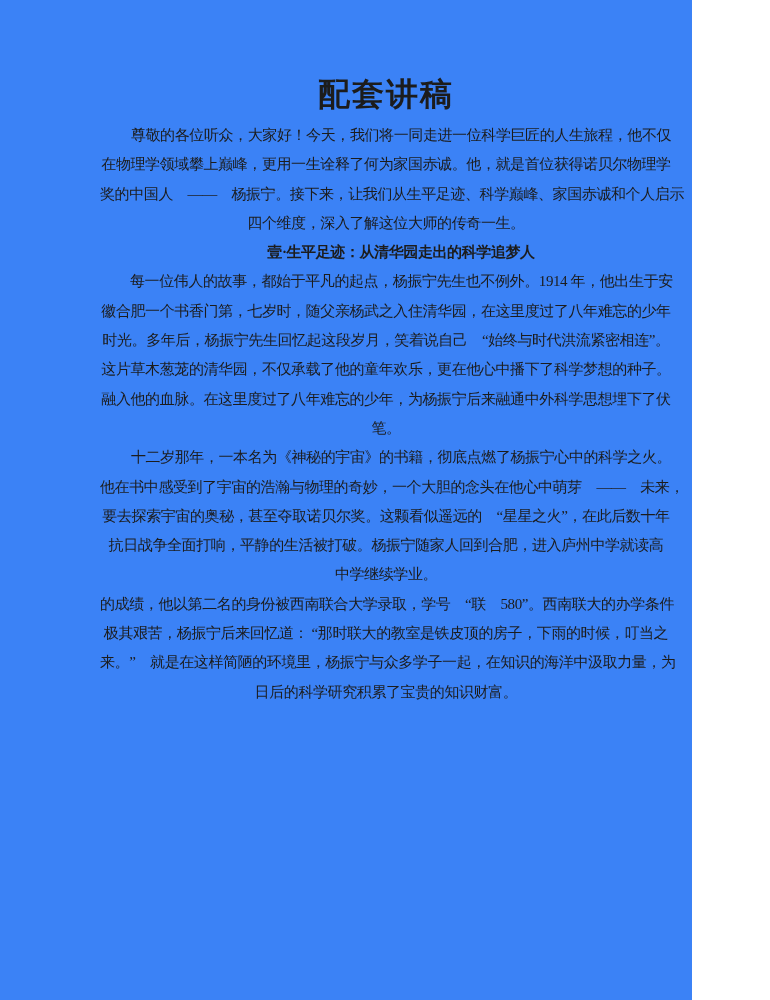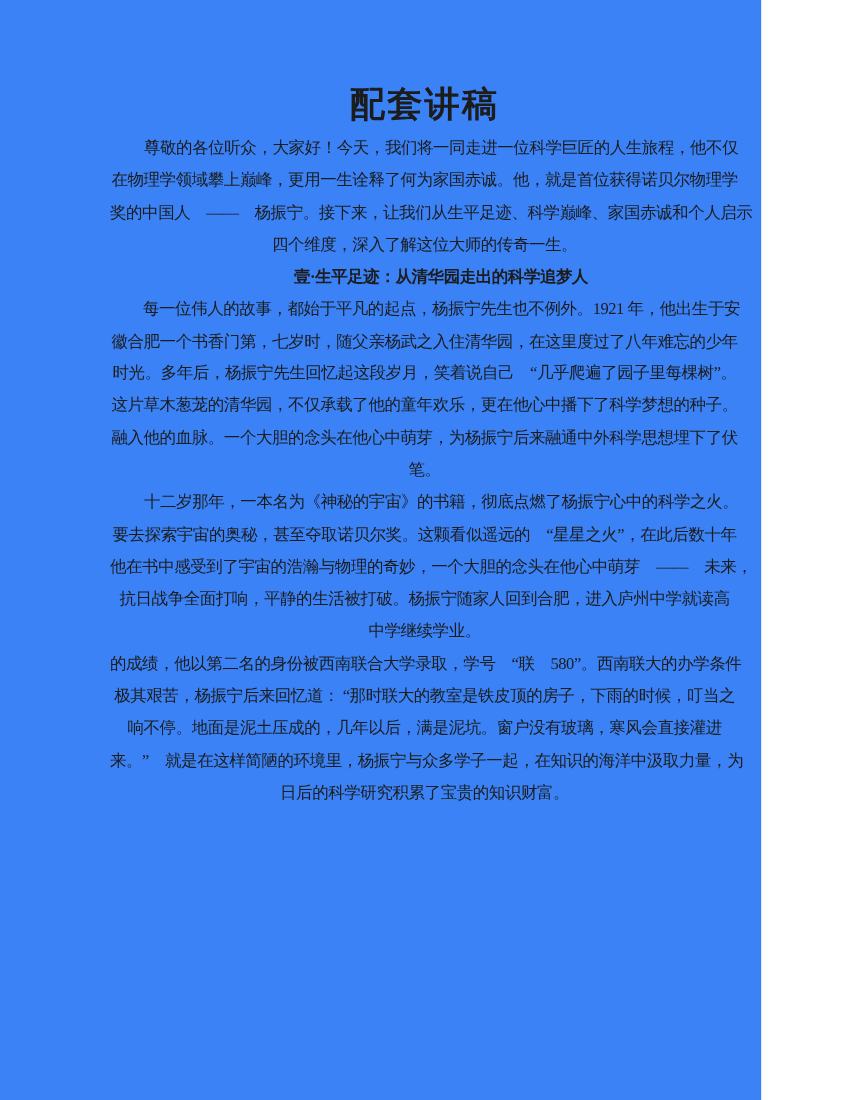--- a/index.html
+++ b/index.html
@@ -56,40 +56,39 @@
         <div class="block paragraph">
           <div class="line indent">尊敬的各位听众，大家好！今天，我们将一同走进一位科学巨匠的人生旅程，他不仅</div>
           <div class="line">在物理学领域攀上巅峰，更用一生诠释了何为家国赤诚。他，就是首位获得诺贝尔物理学</div>
           <div class="line">奖的中国人　——　杨振宁。接下来，让我们从生平足迹、科学巅峰、家国赤诚和个人启示</div>
           <div class="line">四个维度，深入了解这位大师的传奇一生。</div>
         </div>
         <div class="block heading">
           <div class="line indent">壹·生平足迹：从清华园走出的科学追梦人</div>
         </div>
         <div class="block paragraph">
-          <div class="line indent">每一位伟人的故事，都始于平凡的起点，杨振宁先生也不例外。1921 年，他出生于安</div>
+          <div class="line indent">每一位伟人的故事，都始于平凡的起点，杨振宁先生也不例外。1914 年，他出生于安</div>
           <div class="line">徽合肥一个书香门第，七岁时，随父亲杨武之入住清华园，在这里度过了八年难忘的少年</div>
-          <div class="line">时光。多年后，杨振宁先生回忆起这段岁月，笑着说自己　“几乎爬遍了园子里每棵树”。</div>
+          <div class="line">时光。多年后，杨振宁先生回忆起这段岁月，笑着说自己　“始终与时代洪流紧密相连”。</div>
           <div class="line">这片草木葱茏的清华园，不仅承载了他的童年欢乐，更在他心中播下了科学梦想的种子。</div>
         </div>
         <div class="block paragraph">
-          <div class="line">融入他的血脉。一个大胆的念头在他心中萌芽，为杨振宁后来融通中外科学思想埋下了伏</div>
+          <div class="line">融入他的血脉。在这里度过了八年难忘的少年，为杨振宁后来融通中外科学思想埋下了伏</div>
           <div class="line">笔。</div>
         </div>
         <div class="block paragraph">
           <div class="line indent">十二岁那年，一本名为《神秘的宇宙》的书籍，彻底点燃了杨振宁心中的科学之火。</div>
+          <div class="line">他在书中感受到了宇宙的浩瀚与物理的奇妙，一个大胆的念头在他心中萌芽　——　未来，</div>
           <div class="line">要去探索宇宙的奥秘，甚至夺取诺贝尔奖。这颗看似遥远的　“星星之火”，在此后数十年</div>
-          <div class="line">他在书中感受到了宇宙的浩瀚与物理的奇妙，一个大胆的念头在他心中萌芽　——　未来，</div>
         </div>
         <div class="block paragraph">
           <div class="line">抗日战争全面打响，平静的生活被打破。杨振宁随家人回到合肥，进入庐州中学就读高</div>
           <div class="line">中学继续学业。</div>
         </div>
         <div class="block paragraph">
           <div class="line">的成绩，他以第二名的身份被西南联合大学录取，学号　“联　580”。西南联大的办学条件</div>
           <div class="line">极其艰苦，杨振宁后来回忆道： “那时联大的教室是铁皮顶的房子，下雨的时候，叮当之</div>
-          <div class="line">响不停。地面是泥土压成的，几年以后，满是泥坑。窗户没有玻璃，寒风会直接灌进</div>
           <div class="line">来。”　就是在这样简陋的环境里，杨振宁与众多学子一起，在知识的海洋中汲取力量，为</div>
           <div class="line">日后的科学研究积累了宝贵的知识财富。</div>
         </div>
       </div>
   </div>
 </div>
 
 </body></html>

